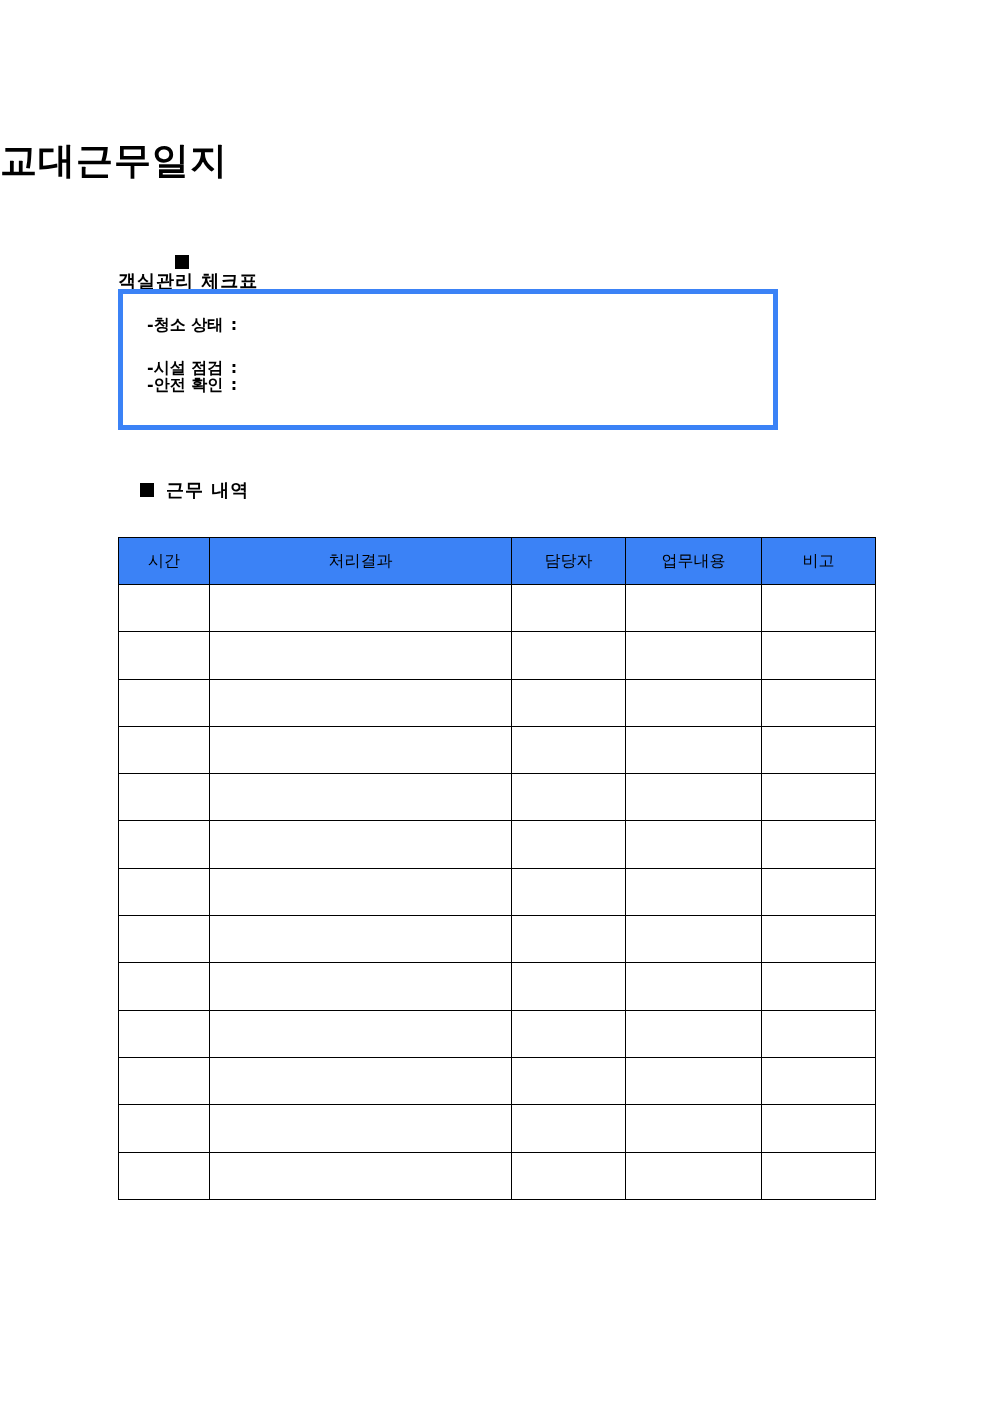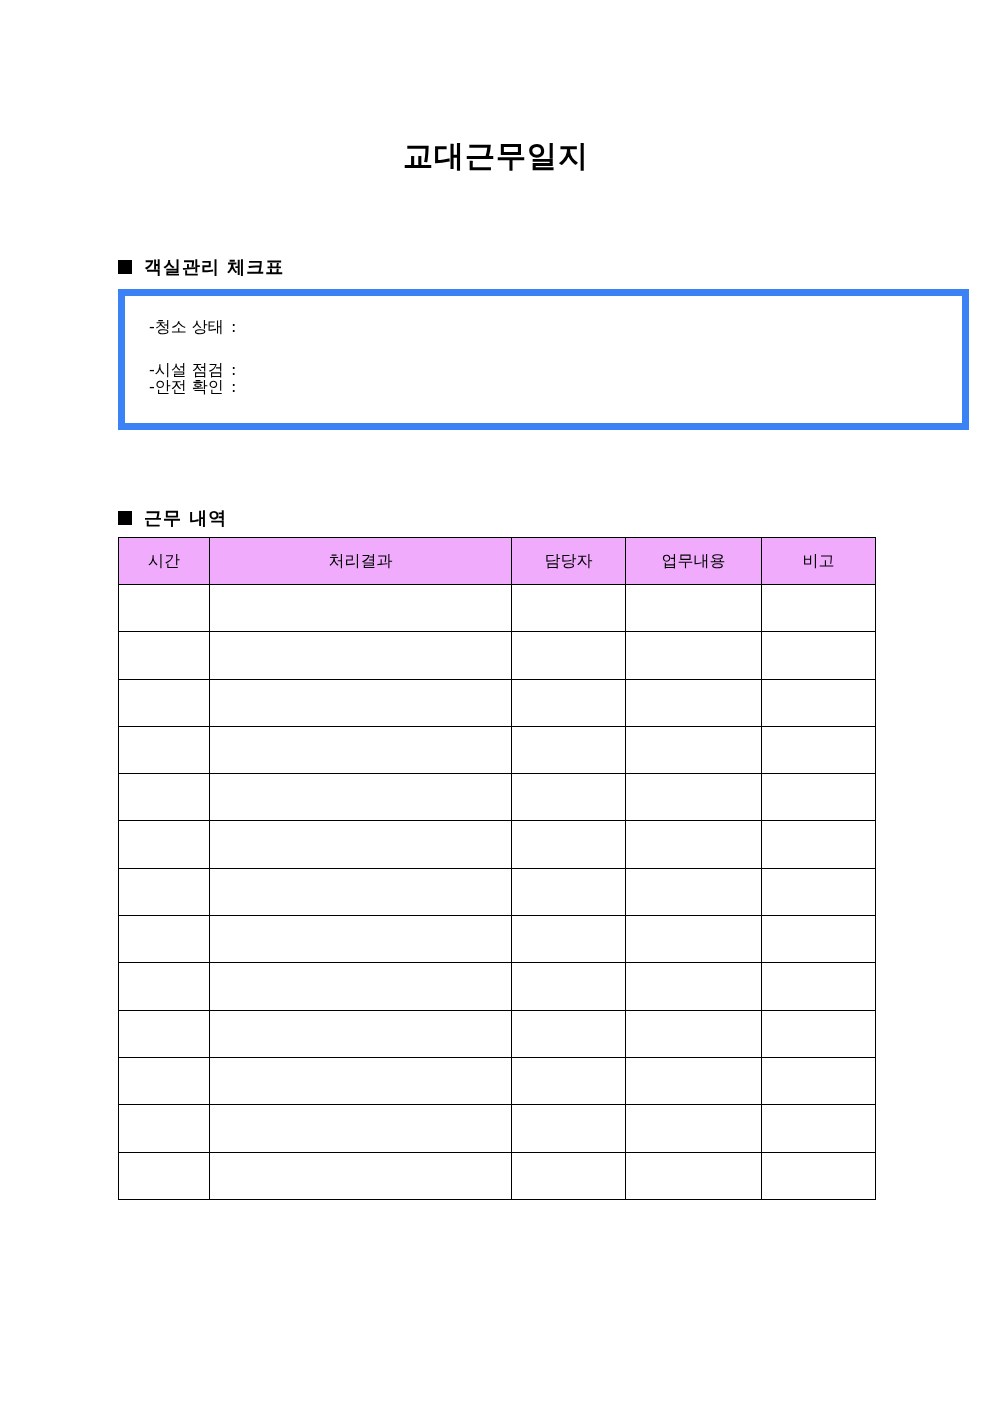--- a/index.html
+++ b/index.html
@@ -1,34 +1,34 @@
 <!DOCTYPE html>
 <html><head>
 <meta charset="utf-8">
 <style>
   html, body { margin: 0; padding: 0; background: #ffffff; }
   body { width: 992px; height: 1403px; position: relative; font-family: "DejaVu Sans", "Liberation Sans", sans-serif; color: #000; overflow: hidden; }
-  .title { position: absolute; top: 136px; left: 0; width: 992px; text-align: center; font-size: 30px; font-weight: bold; letter-spacing: 1px; }
+  .title { position: absolute; top: 136px; left: 0; width: 992px; text-align: left; font-size: 37px; font-weight: bold; letter-spacing: 1px; }
   .section-heading { position: absolute; left: 118px; font-size: 18px; font-weight: bold; display: flex; align-items: center; }
   .section-heading .square { display: inline-block; width: 14px; height: 14px; background: #000; margin-right: 12px; }
   .section-heading .label { letter-spacing: 1px; }
-  .checkbox-panel { position: absolute; left: 118px; top: 289px; width: 851px; height: 141px; border: 7px solid #3b82f6; box-sizing: border-box; }
+  .checkbox-panel { position: absolute; left: 118px; top: 289px; width: 660px; height: 141px; border: 5px solid #3b82f6; box-sizing: border-box; font-weight: bold; }
   .check-line { position: absolute; left: 24px; font-size: 16px; }
   .check-line .sep { margin-left: 2px; }
   table.log { position: absolute; left: 118px; top: 537px; border-collapse: collapse; table-layout: fixed; width: 757px; }
   table.log th, table.log td { border: 1.5px solid #000; padding: 0; box-sizing: border-box; }
-  table.log th { background: #f0abfc; font-weight: normal; font-size: 16px; height: 47px; text-align: center; }
+  table.log th { background: #3b82f6; font-weight: normal; font-size: 16px; height: 47px; text-align: center; }
   table.log td { height: 47.3px; }
 </style>
 </head>
 <body>
 
 <div class="title">교대근무일지</div>
 
-<div class="section-heading" style="top:255px;">
+<div class="section-heading" style="top:255px;flex-direction:column;">
   <span class="square"></span>
   <span class="label">객실관리 체크표</span>
 </div>
 
 <div class="checkbox-panel">
   <div class="check-line" style="top:21px;">
     <span>-청소 상태</span>
     <span class="sep">:</span>
     <span></span>
   </div>
@@ -37,21 +37,21 @@
     <span class="sep">:</span>
     <span></span>
   </div>
   <div class="check-line" style="top:81px;">
     <span>-안전 확인</span>
     <span class="sep">:</span>
     <span></span>
   </div>
 </div>
 
-<div class="section-heading" style="top:506px;">
+<div class="section-heading" style="top:478px;margin-left:22px;">
   <span class="square"></span>
   <span class="label">근무 내역</span>
 </div>
 
 <table class="log">
   <colgroup>
     <col style="width:91px">
     <col style="width:302px">
     <col style="width:114px">
     <col style="width:136px">

